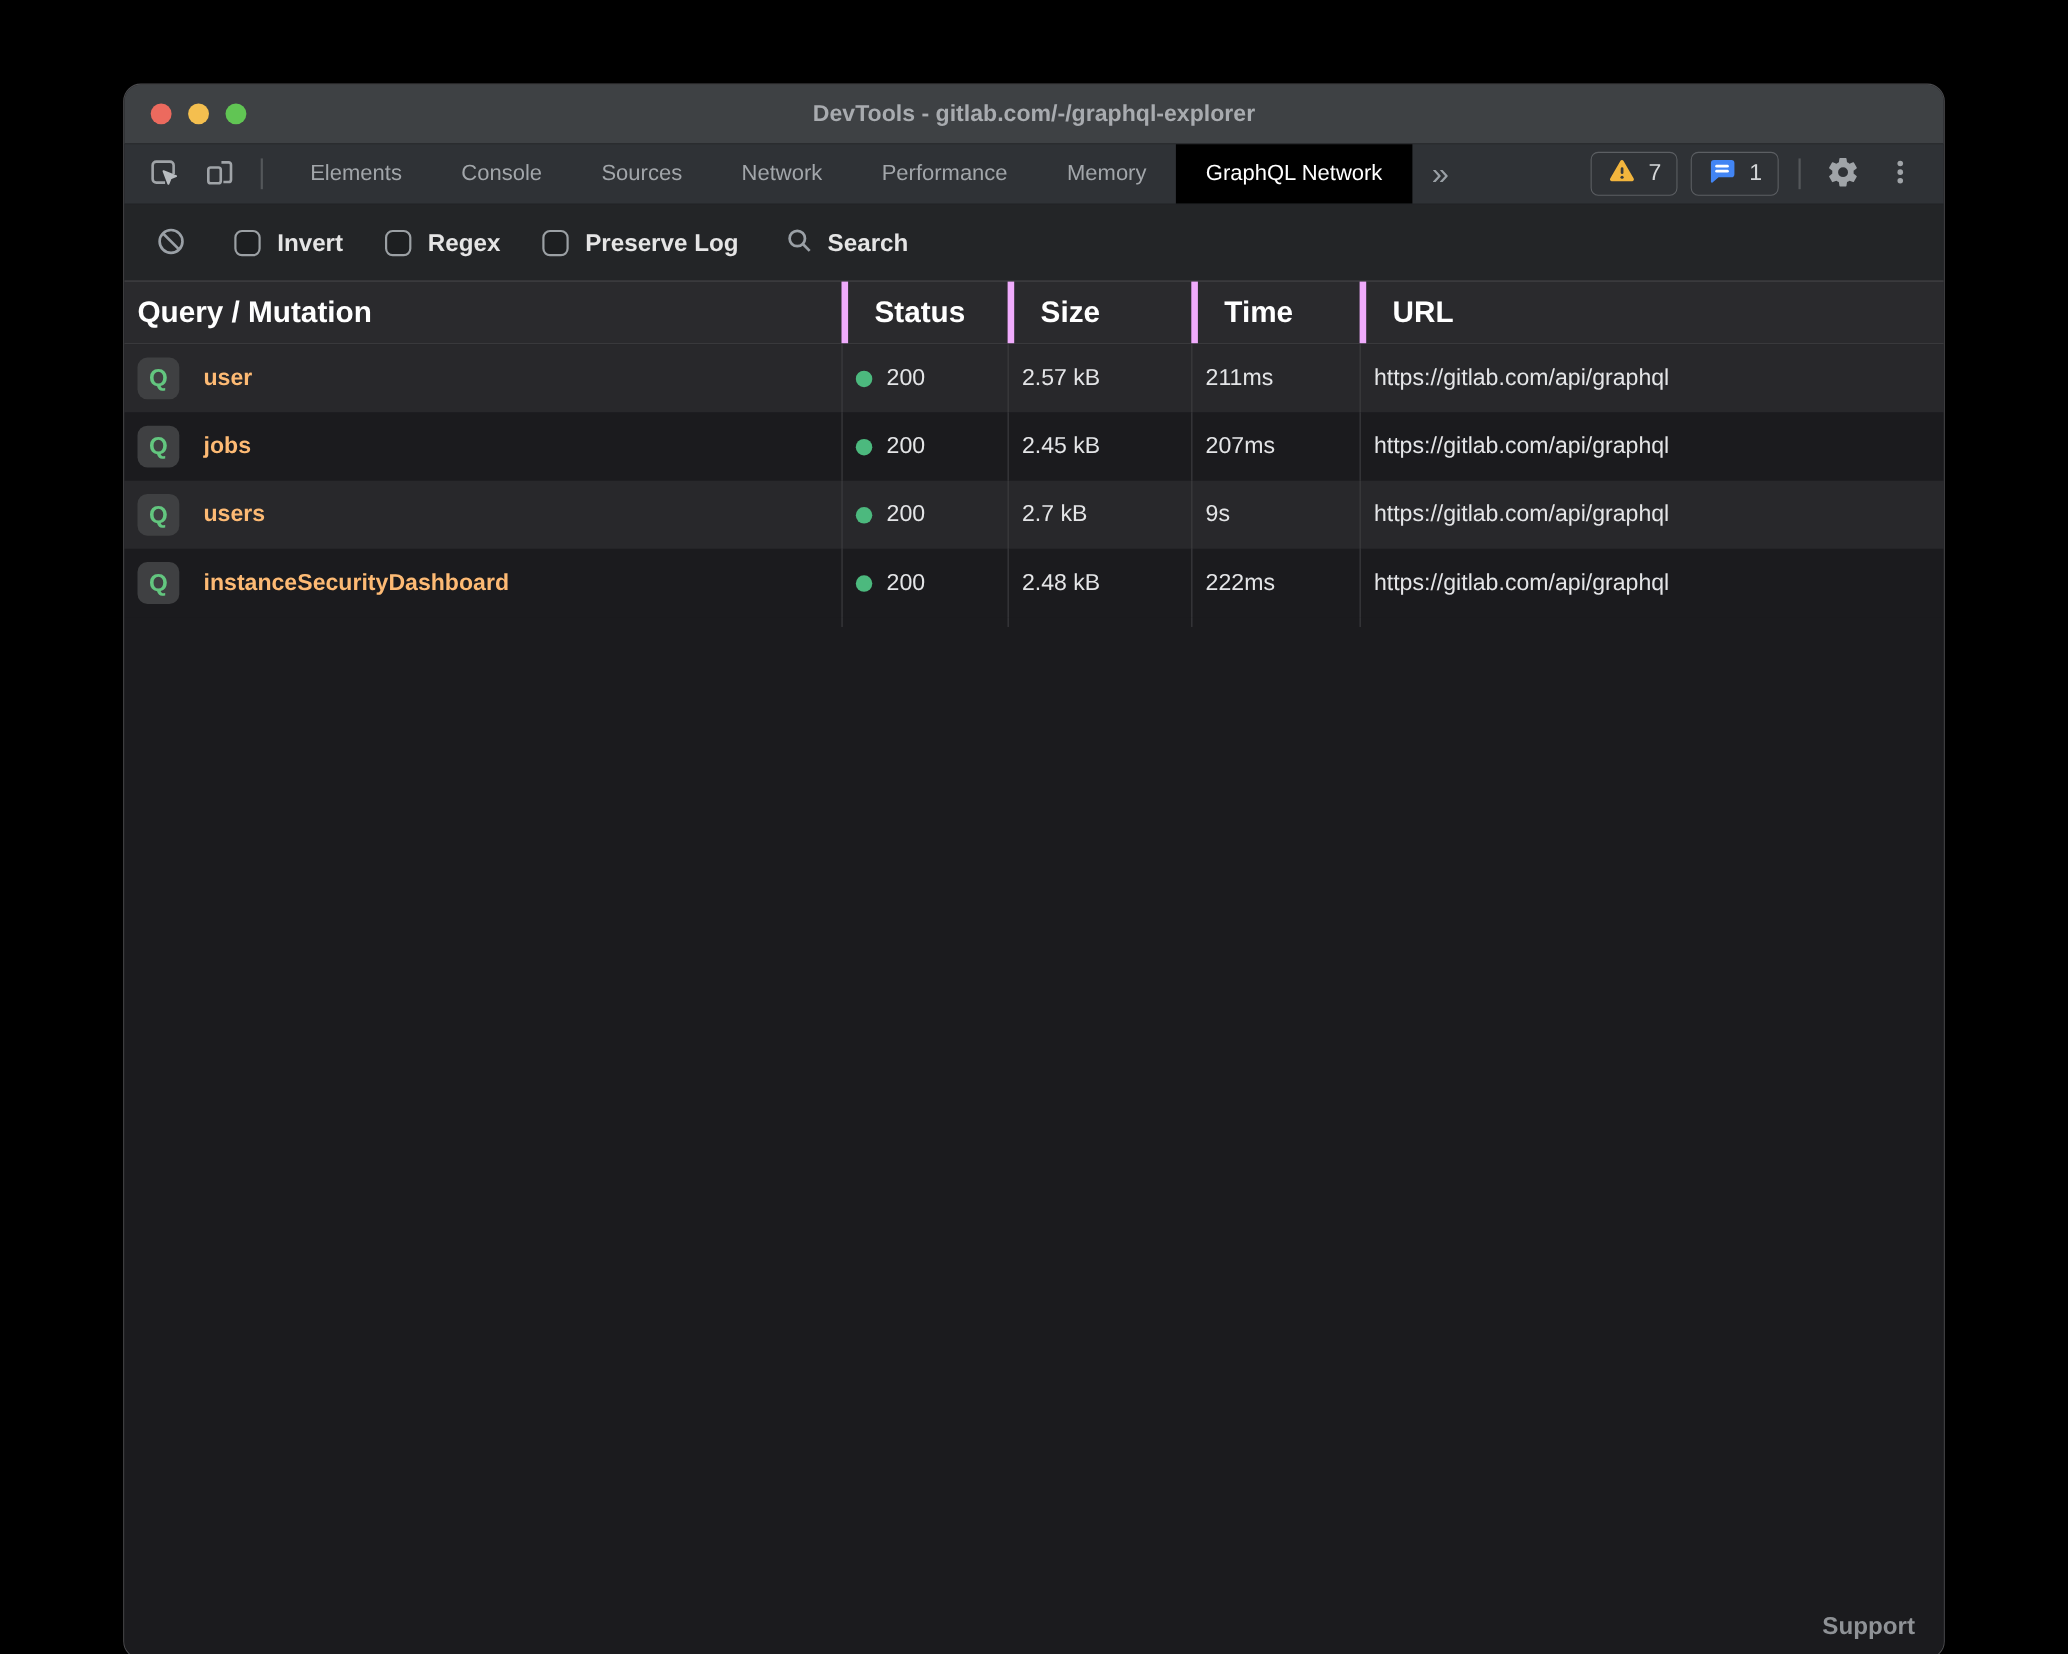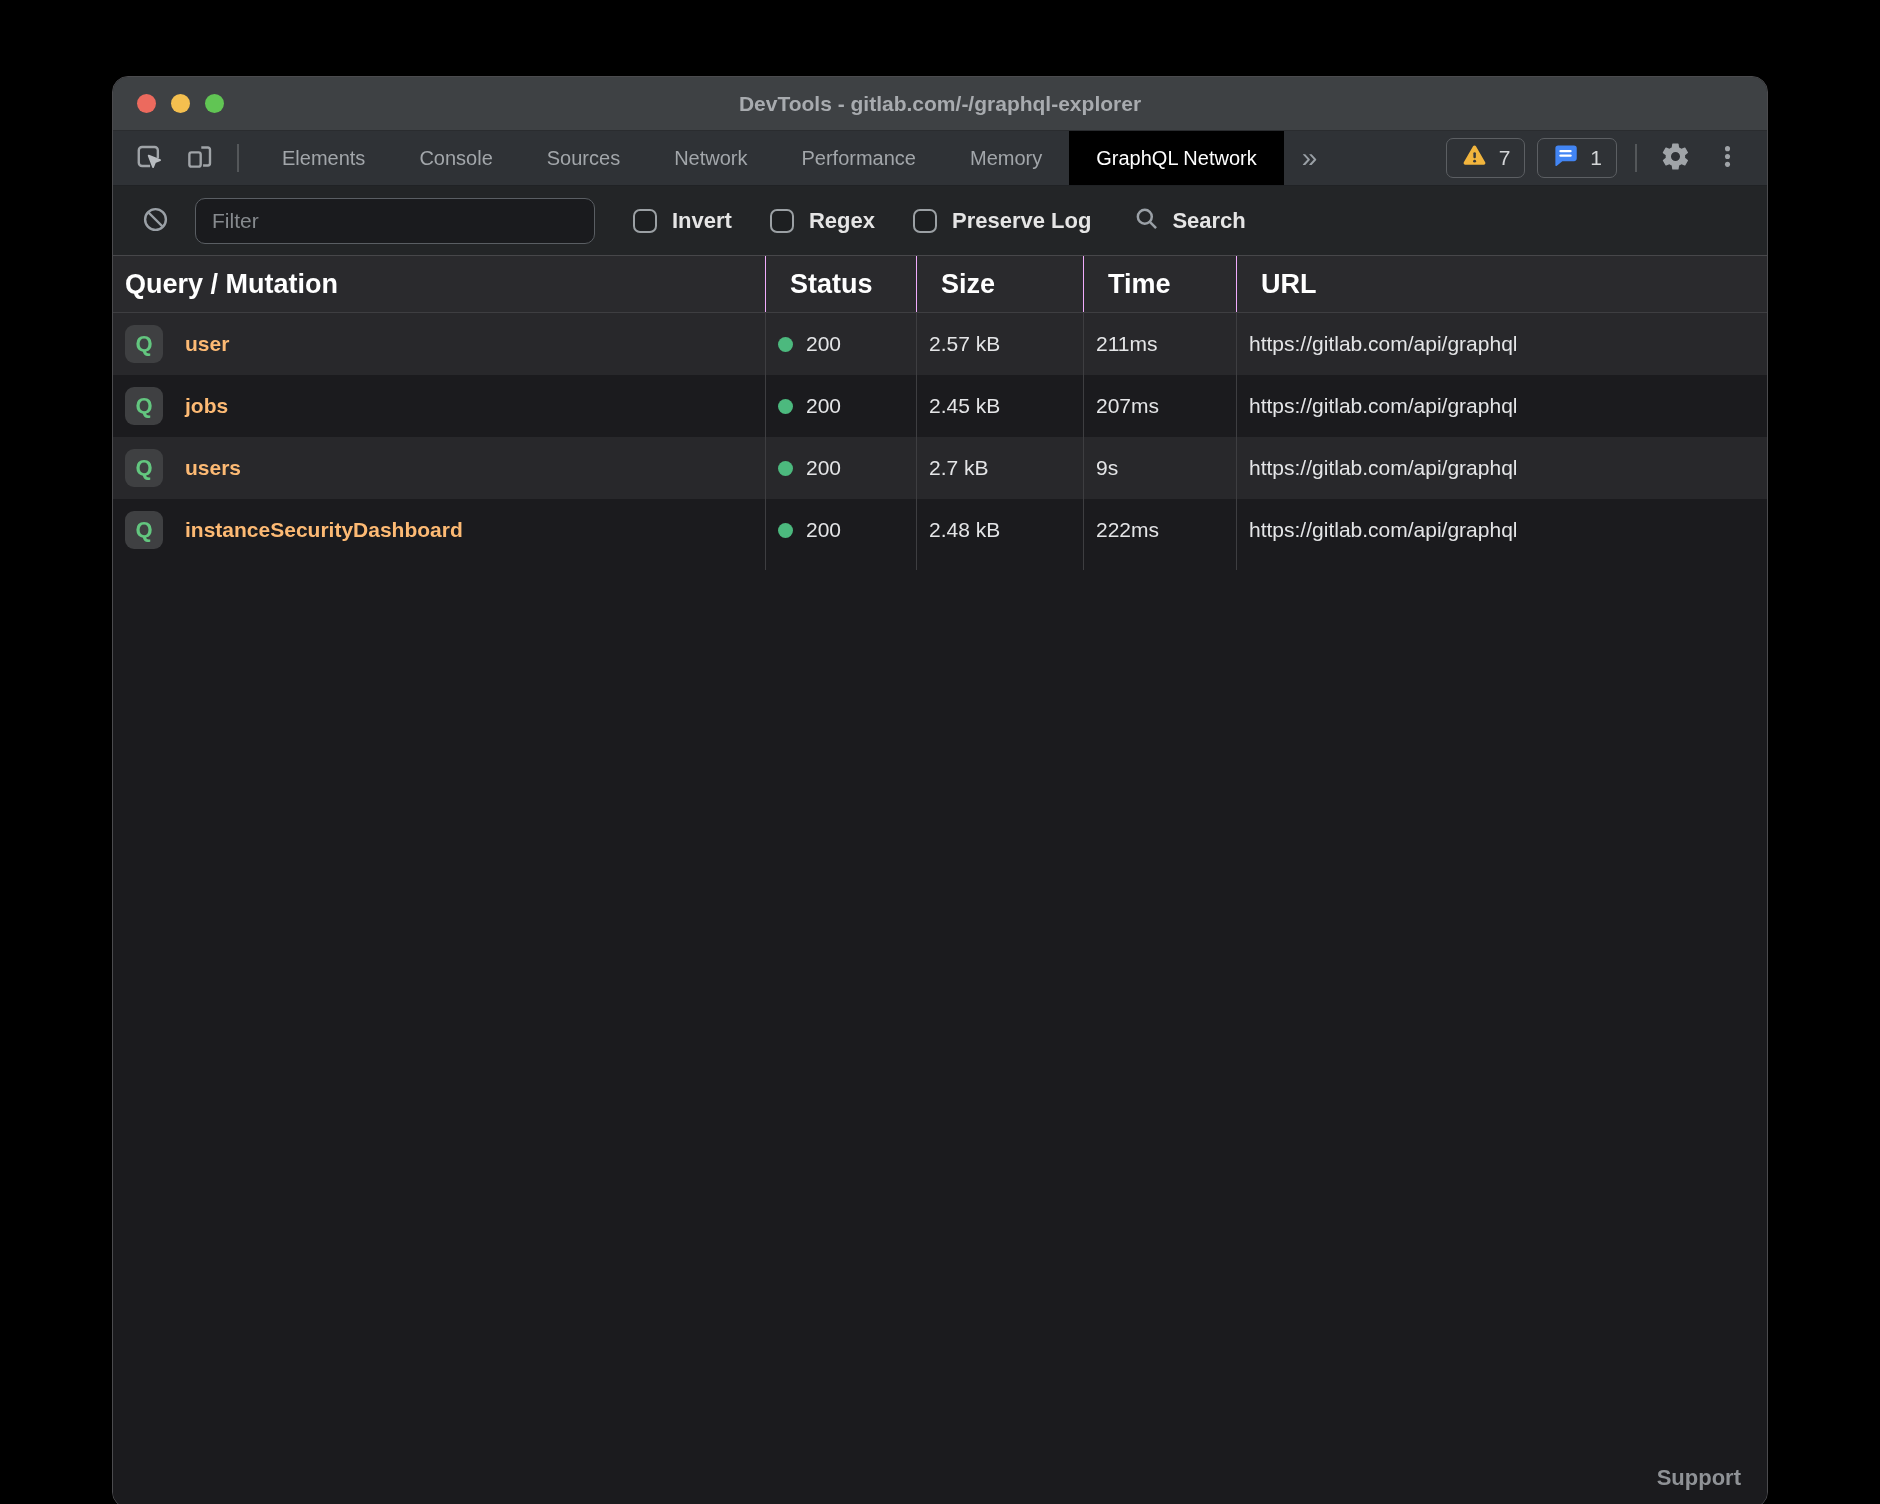--- a/index.html
+++ b/index.html
@@ -131,21 +131,21 @@
     height: 58px;
     background: #2a2a2d;
     border-top: 1px solid #47474a;
     border-bottom: 1px solid #3e3e41;
   }
   .th {
     display: flex; align-items: center;
     padding-left: 12px;
     font-size: 27px; font-weight: bold; color: #ffffff;
   }
-  .th + .th { border-left: 1px solid #f0abfc; padding-left: 24px; }
+  .th + .th { border-left: 6px solid #f0abfc; padding-left: 24px; }
   .tr { height: 62px; cursor: pointer; }
   .tr.odd { background: #28282b; }
   .tr.even { background: #1b1b1e; }
   .td {
     display: flex; align-items: center;
     padding-left: 12px;
     font-size: 21px; color: #e4e5e7;
     overflow: hidden; white-space: nowrap;
   }
   .td + .td { border-left: 1px solid #3e3e41; }
@@ -267,21 +267,20 @@
 
     <div class="filterbar">
       <button class="plain-btn">
         <span>
           <svg viewBox="0 0 24 24" width="29" height="29" fill="none" stroke="#9aa0a6" stroke-width="2">
             <circle cx="12" cy="12" r="8.6"></circle>
             <line x1="6" y1="6" x2="18" y2="18"></line>
           </svg>
         </span>
       </button>
-      <input class="filter-input" placeholder="Filter" style="">
       <div class="cb-group">
         <span class="checkbox"></span>
         <span class="cb-label">Invert</span>
       </div>
       <div class="cb-group">
         <span class="checkbox"></span>
         <span class="cb-label">Regex</span>
       </div>
       <div class="cb-group">
         <span class="checkbox"></span>

